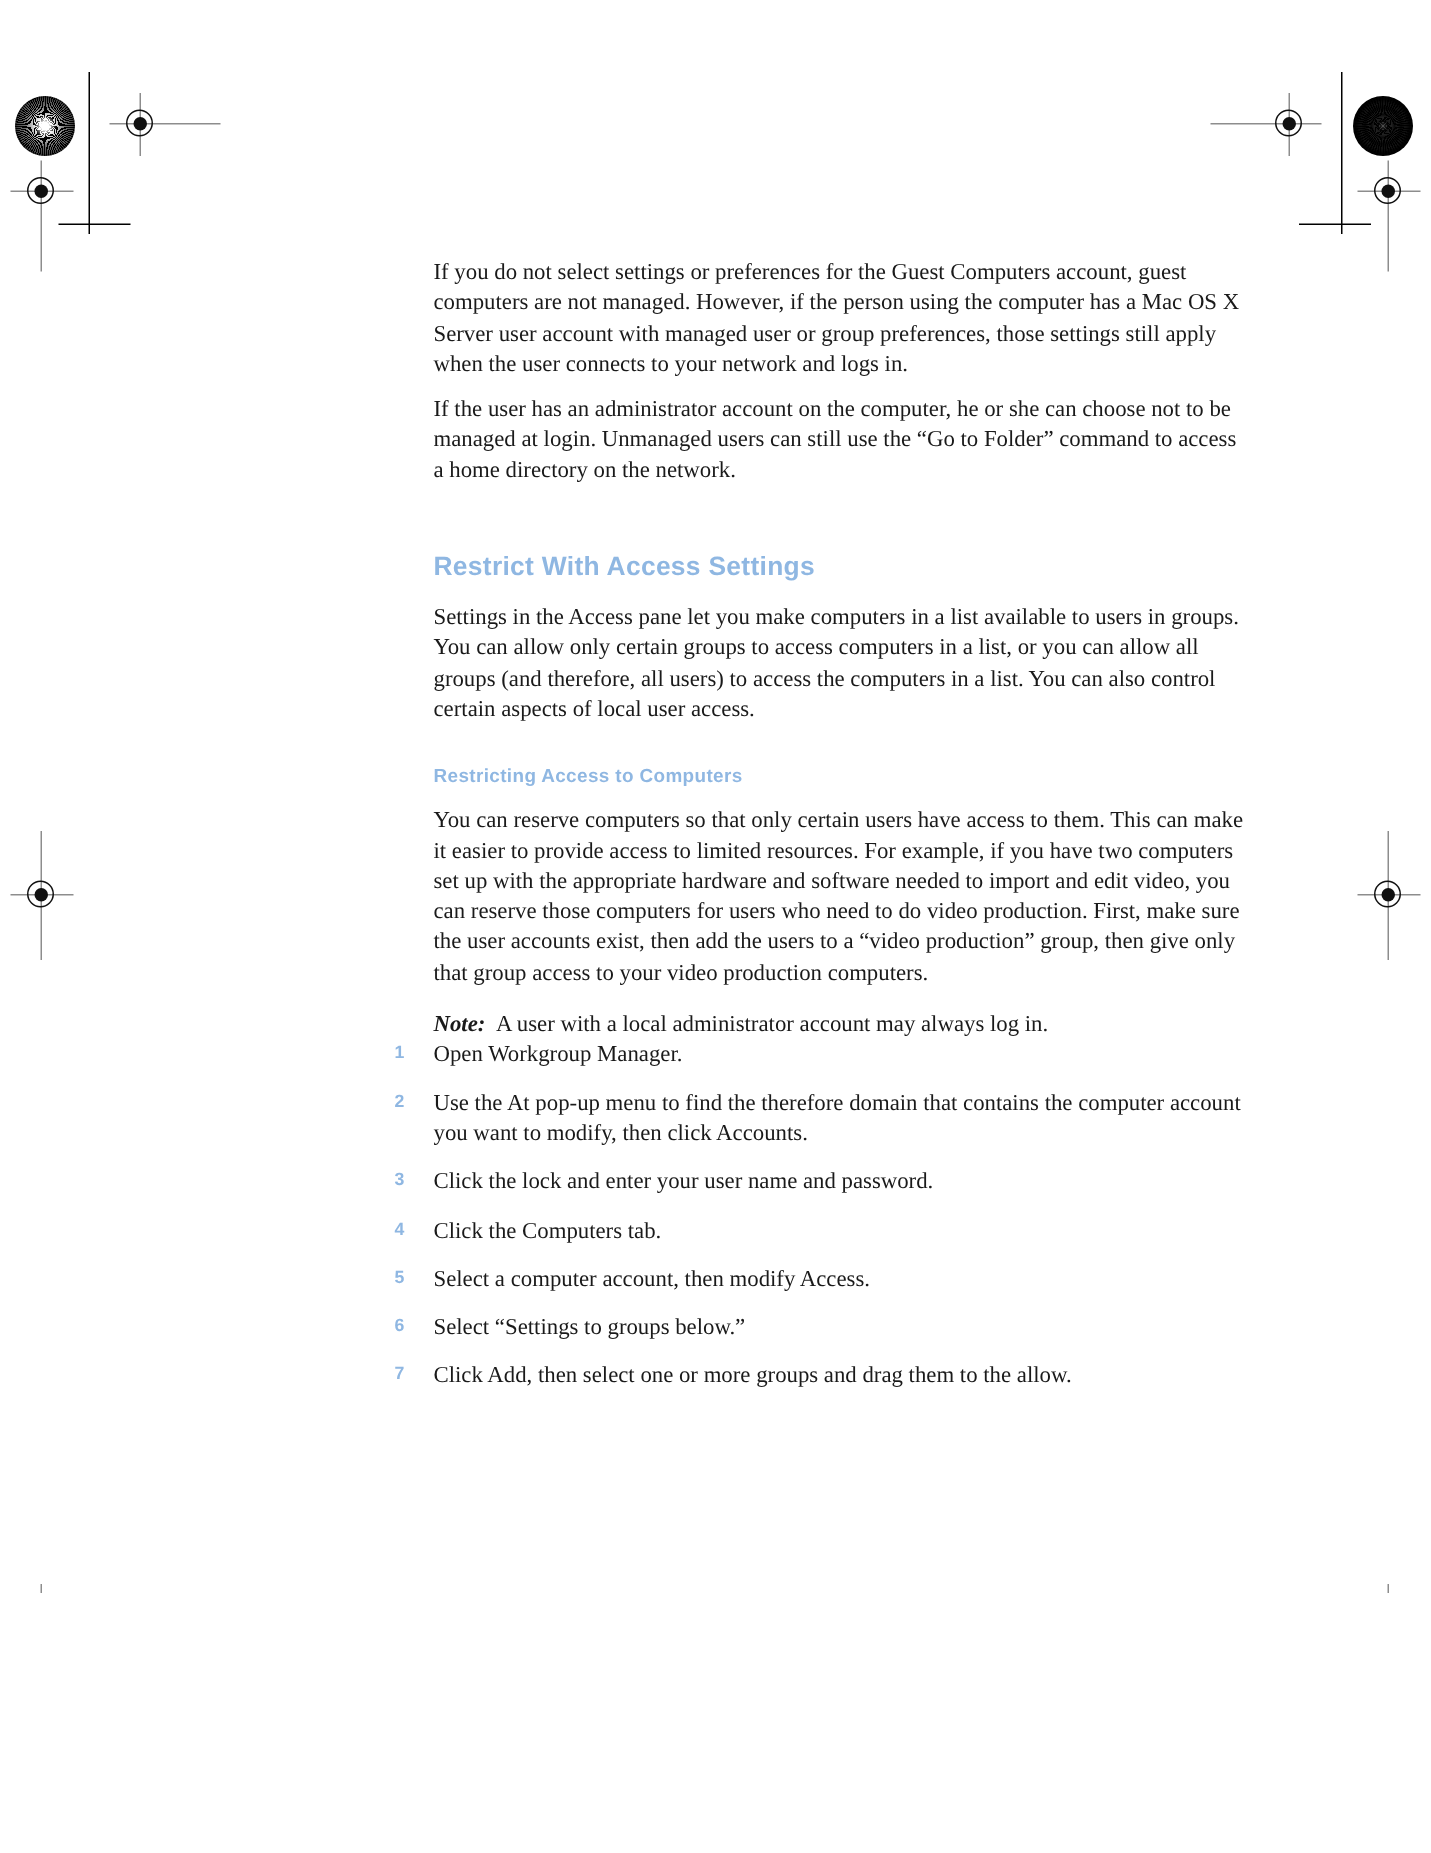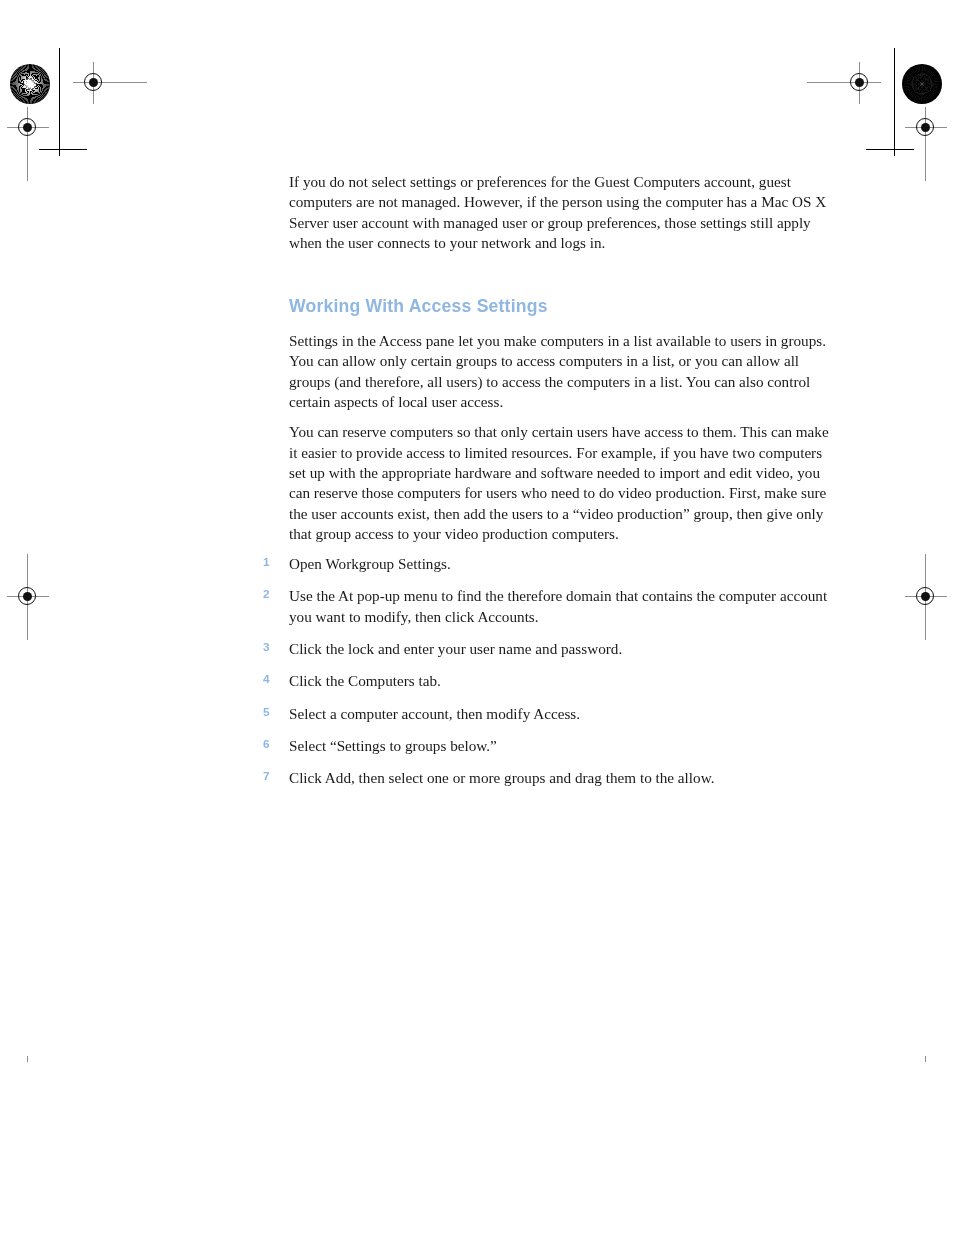--- a/index.html
+++ b/index.html
@@ -311,34 +311,39 @@
       <span class="hline" style="left:-52px; width:114px;"></span>
       <span class="ring"></span>
         <span class="dot"></span>
     </div>
   </div>
 
   <div id="content">
 
     <p class="body">If you do not select settings or preferences for the Guest Computers account, guest computers are not managed. However, if the person using the computer has a Mac OS X Server user account with managed user or group preferences, those settings still apply when the user connects to your network and logs in.</p>
 
-
-    <h2 class="section-head">Working With Access Settings</h2>
+    <p class="body">If the user has an administrator account on the computer, he or she can choose not to be managed at login. Unmanaged users can still use the “Go to Folder” command to access a home directory on the network.</p>
+
+    <h2 class="section-head">Restrict With Access Settings</h2>
 
     <p class="body">Settings in the Access pane let you make computers in a list available to users in groups. You can allow only certain groups to access computers in a list, or you can allow all groups (and therefore, all users) to access the computers in a list. You can also control certain aspects of local user access.</p>
 
+    <h3 class="sub-head">Restricting Access to Computers</h3>
 
     <p class="body">You can reserve computers so that only certain users have access to them. This can make it easier to provide access to limited resources. For example, if you have two computers set up with the appropriate hardware and software needed to import and edit video, you can reserve those computers for users who need to do video production. First, make sure the user accounts exist, then add the users to a “video production” group, then give only that group access to your video production computers.</p>
 
+    <p class="note">
+      <span class="note-label">Note:</span><span>A user with a local administrator account may always log in.</span>
+    </p>
 
 
     <ol class="steps">
       <li class="step">
         <span class="num">1</span>
-        <span class="step-text">Open Workgroup Settings.</span>
+        <span class="step-text">Open Workgroup Manager.</span>
       </li>
       <li class="step">
         <span class="num">2</span>
         <span class="step-text">Use the At pop-up menu to find the therefore domain that contains the computer account you want to modify, then click Accounts.</span>
       </li>
       <li class="step">
         <span class="num">3</span>
         <span class="step-text">Click the lock and enter your user name and password.</span>
       </li>
       <li class="step">

